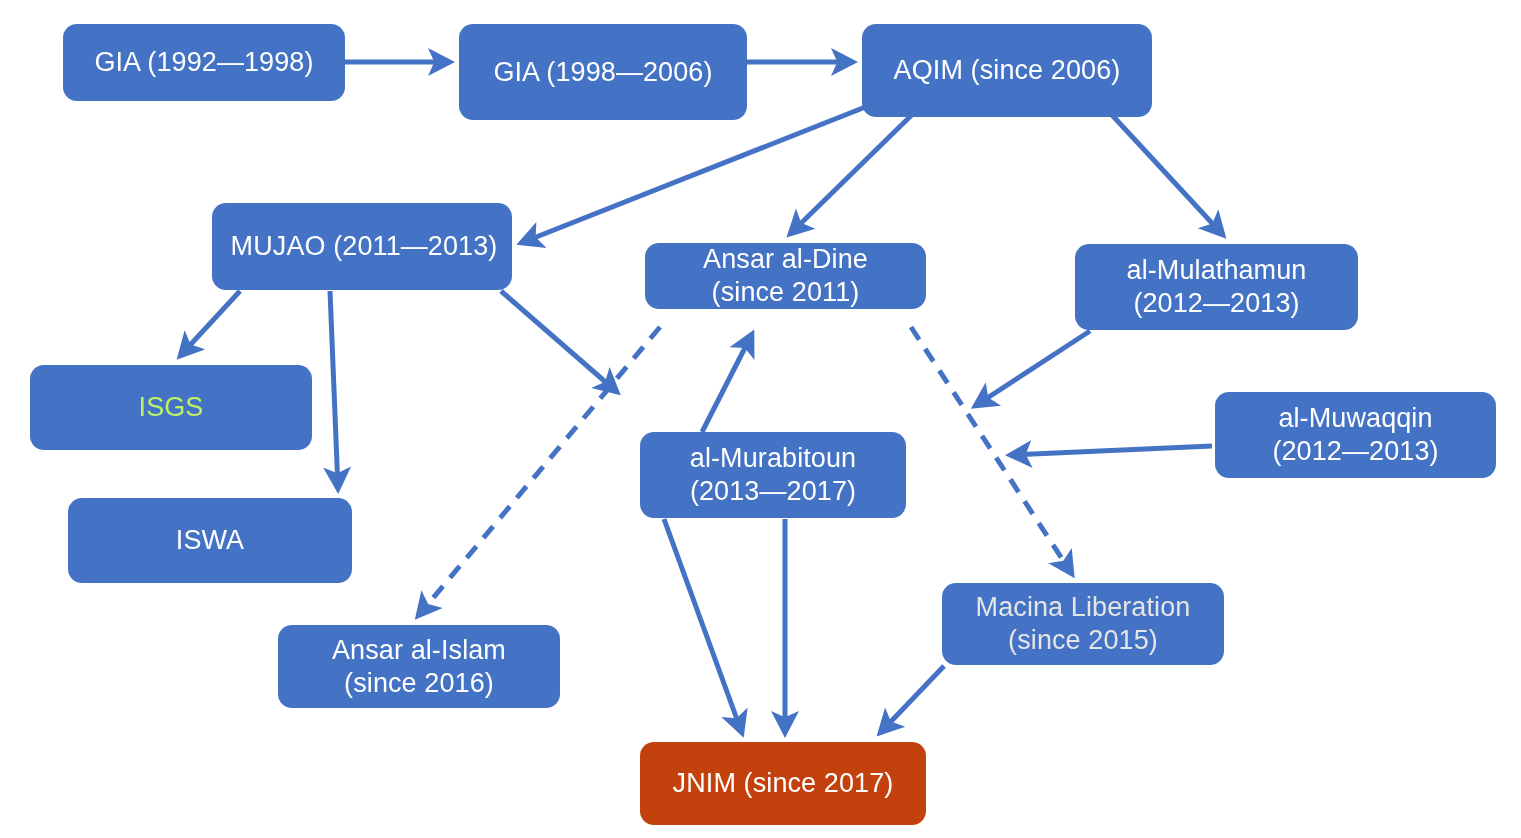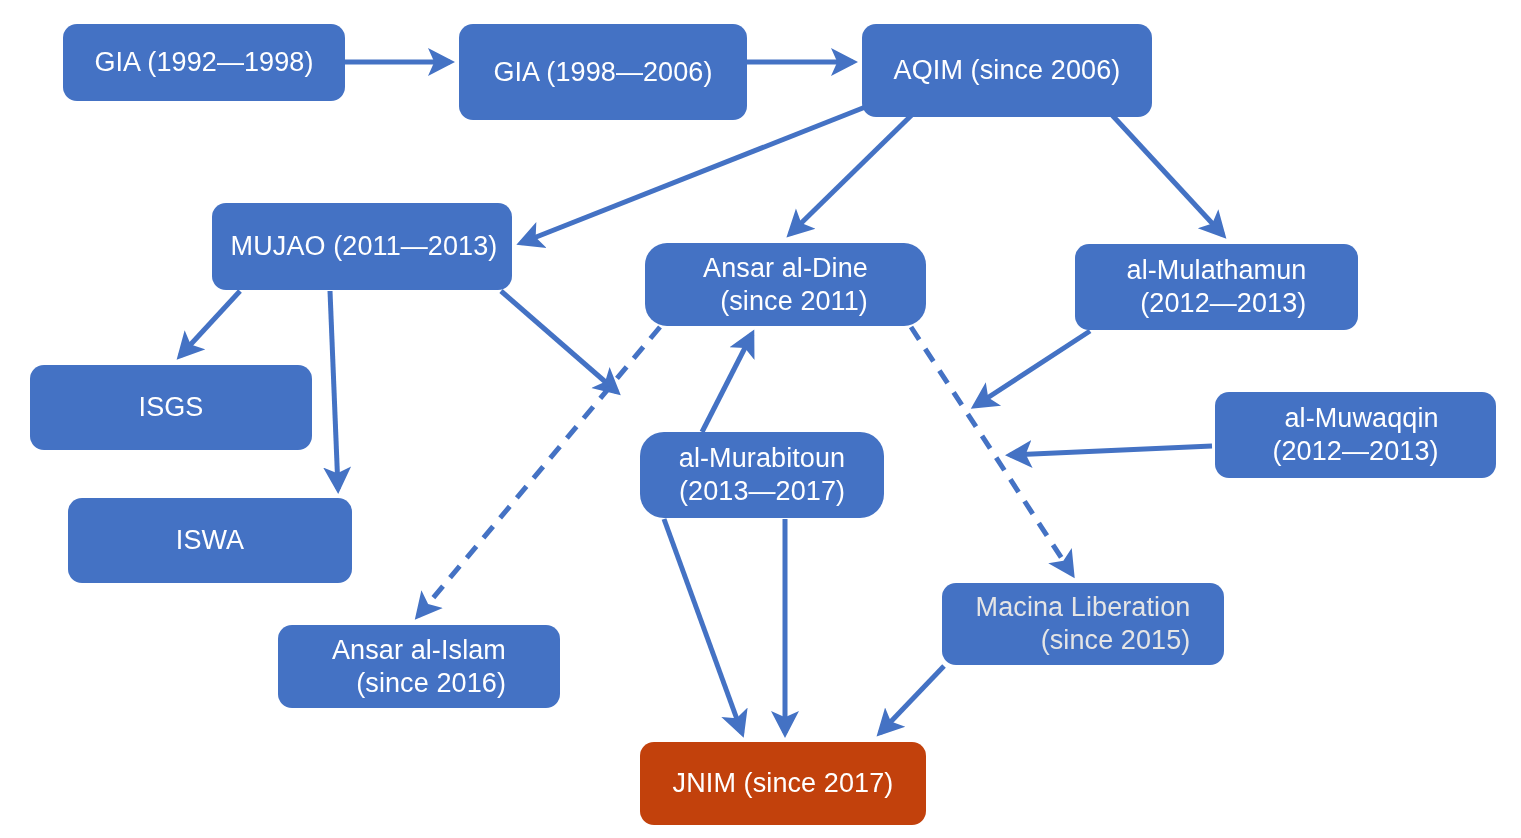--- a/index.html
+++ b/index.html
@@ -34,21 +34,21 @@
   }
   .node {
     position: absolute;
     box-sizing: border-box;
     background: #4472C4;
     border-radius: 14px;
     color: #ffffff;
     display: flex;
     align-items: center;
     justify-content: center;
-    text-align: right;
+    text-align: center;
     line-height: 1.22;
     font-size: 27px;
     font-family: "Liberation Sans", sans-serif;
     letter-spacing: 0.1px;
     padding: 2px 8px;
   }
   .node .node-label {
     display: block;
     white-space: pre-line;
   }
@@ -90,36 +90,36 @@
       </div>
       <div class="node" style="left: 459px; top: 24px; width: 288px; height: 96px; background: rgb(68, 114, 196); color: rgb(255, 255, 255);">
         <span class="node-label">GIA (1998—2006)</span>
       </div>
       <div class="node" style="left: 862px; top: 24px; width: 290px; height: 93px; background: rgb(68, 114, 196); color: rgb(255, 255, 255);">
         <span class="node-label">AQIM (since 2006)</span>
       </div>
       <div class="node" style="left: 212px; top: 203px; width: 300px; height: 87px; background: rgb(68, 114, 196); color: rgb(255, 255, 255); padding-left: 12px;">
         <span class="node-label">MUJAO (2011—2013)</span>
       </div>
-      <div class="node" style="left: 645px; top: 243px; width: 281px; height: 83px; background: rgb(68, 114, 196); color: rgb(255, 255, 255); border-radius: 22px;">
+      <div class="node" style="left: 645px; top: 243px; width: 281px; height: 66px; background: rgb(68, 114, 196); color: rgb(255, 255, 255);">
         <span class="node-label">Ansar al-Dine
 (since 2011)</span>
       </div>
       <div class="node" style="left: 1075px; top: 244px; width: 283px; height: 86px; background: rgb(68, 114, 196); color: rgb(255, 255, 255);">
         <span class="node-label">al-Mulathamun
 (2012—2013)</span>
       </div>
-      <div class="node" style="left: 30px; top: 365px; width: 282px; height: 85px; background: rgb(68, 114, 196); color: #ffffff;">
+      <div class="node" style="left: 30px; top: 365px; width: 282px; height: 85px; background: rgb(68, 114, 196); color: #bef264;">
         <span class="node-label">ISGS</span>
       </div>
       <div class="node" style="left: 1215px; top: 392px; width: 281px; height: 86px; background: rgb(68, 114, 196); color: #ffffff;">
         <span class="node-label">al-Muwaqqin
 (2012—2013)</span>
       </div>
-      <div class="node" style="left: 640px; top: 432px; width: 244px; height: 86px; background: rgb(68, 114, 196); color: rgb(255, 255, 255); border-radius: 24px;">
+      <div class="node" style="left: 640px; top: 432px; width: 266px; height: 86px; background: rgb(68, 114, 196); color: rgb(255, 255, 255);">
         <span class="node-label">al-Murabitoun
 (2013—2017)</span>
       </div>
       <div class="node" style="left: 68px; top: 498px; width: 284px; height: 85px; background: rgb(68, 114, 196); color: rgb(255, 255, 255);">
         <span class="node-label">ISWA</span>
       </div>
       <div class="node" style="left: 930px; top: 583px; width: 282px; height: 82px; background: rgb(68, 114, 196); color: #e5e5e5; margin-left: 12px;">
         <span class="node-label">Macina Liberation
 (since 2015)</span>
       </div>

